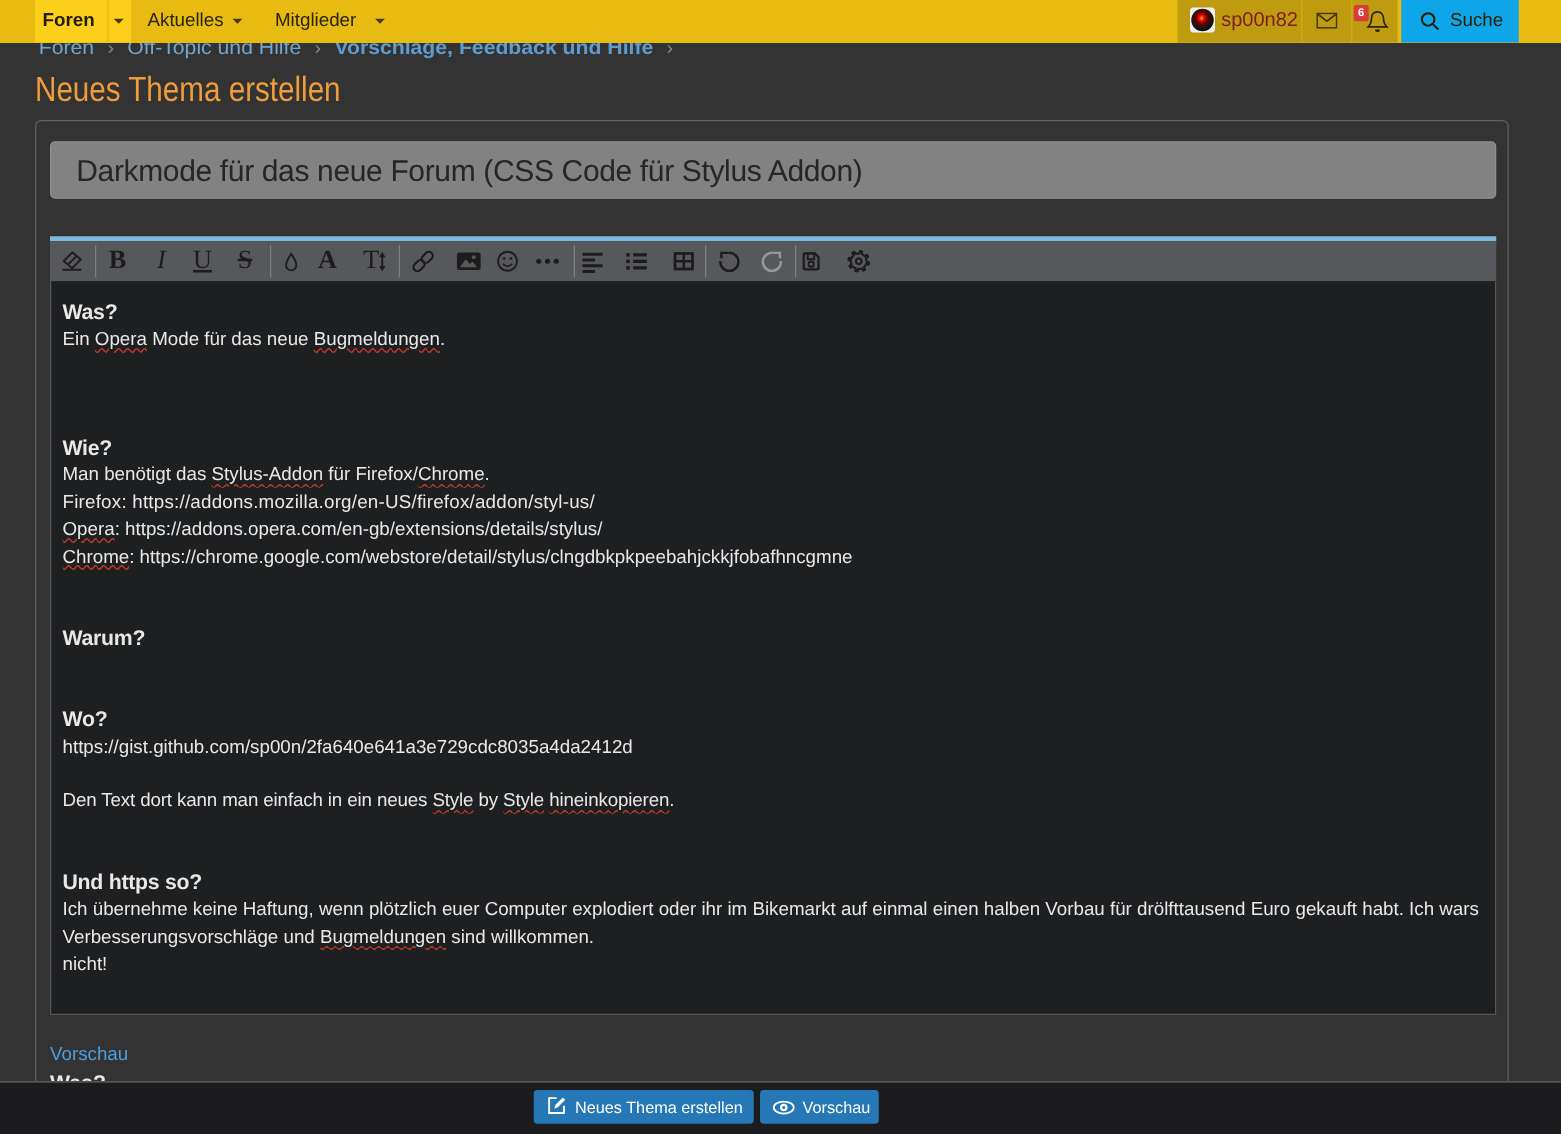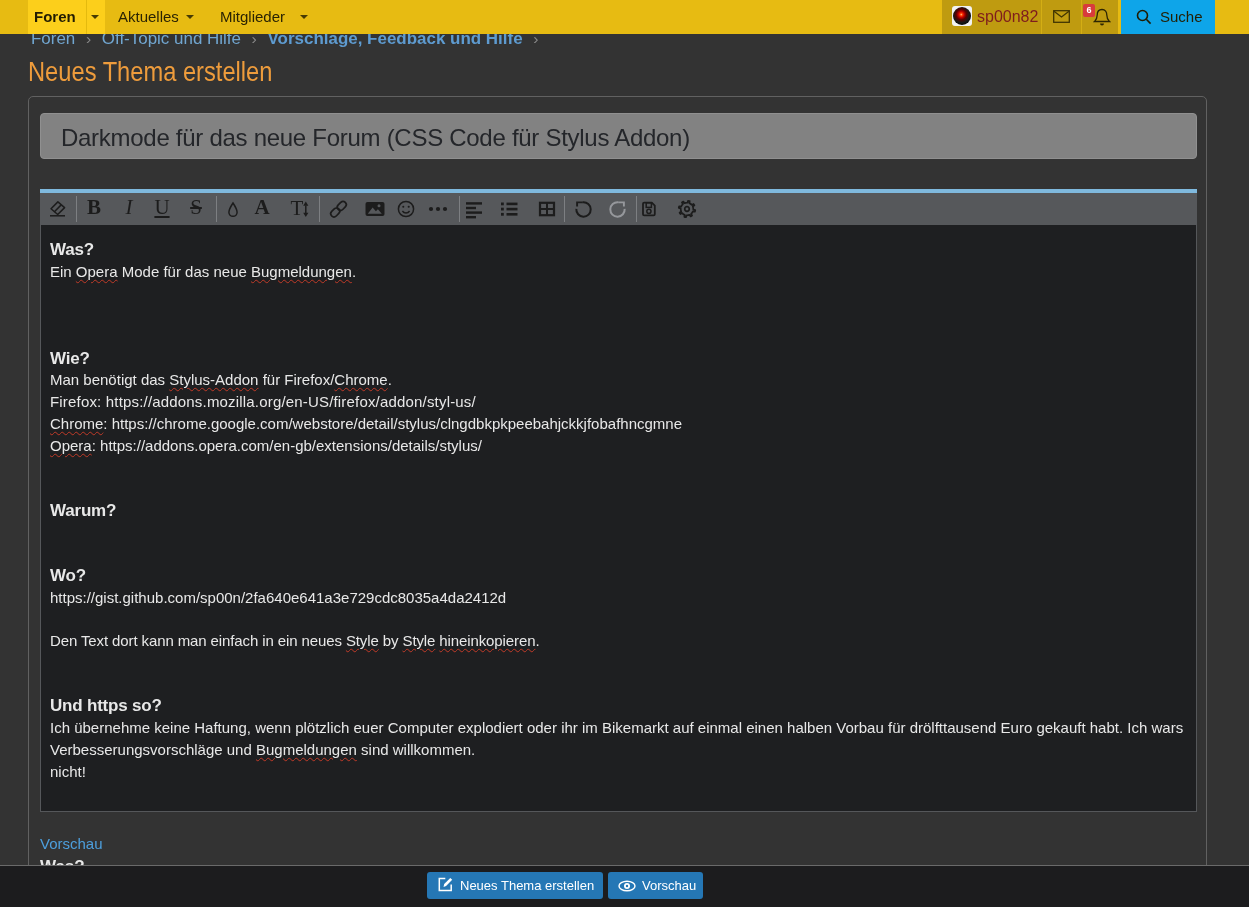--- a/index.html
+++ b/index.html
@@ -185,22 +185,22 @@
 <div id="content">
   <div class="tx" style="top:14px">
     <div class="ln hd">Was?</div>
     <div class="ln">Ein <span class="sq">Opera</span> Mode für das neue <span class="sq">Bugmeldungen</span>.</div>
     <div class="ln">&nbsp;</div>
     <div class="ln">&nbsp;</div>
     <div class="ln">&nbsp;</div>
     <div class="ln hd">Wie?</div>
     <div class="ln">Man benötigt das <span class="sq">Stylus-Addon</span> für Firefox/<span class="sq">Chrome</span>.</div>
     <div class="ln" style="letter-spacing:0.18px">Firefox: https://addons.mozilla.org/en-US/firefox/addon/styl-us/</div>
+    <div class="ln"><span class="sq">Opera</span>: https://addons.opera.com/en-gb/extensions/details/stylus/</div>
     <div class="ln"><span class="sq">Chrome</span>: https://chrome.google.com/webstore/detail/stylus/clngdbkpkpeebahjckkjfobafhncgmne</div>
-    <div class="ln"><span class="sq">Opera</span>: https://addons.opera.com/en-gb/extensions/details/stylus/</div>
     <div class="ln">&nbsp;</div>
     <div class="ln">&nbsp;</div>
     <div class="ln hd">Warum?</div>
     <div class="ln">&nbsp;</div>
     <div class="ln">&nbsp;</div>
     <div class="ln hd">Wo?</div>
     <div class="ln">https://gist.github.com/sp00n/2fa640e641a3e729cdc8035a4da2412d</div>
     <div class="ln">&nbsp;</div>
     <div class="ln" style="letter-spacing:-0.11px">Den Text dort kann man einfach in ein neues <span class="sq">Style</span> by <span class="sq">Style</span> <span class="sq">hineinkopieren</span>.</div>
     <div class="ln">&nbsp;</div>

